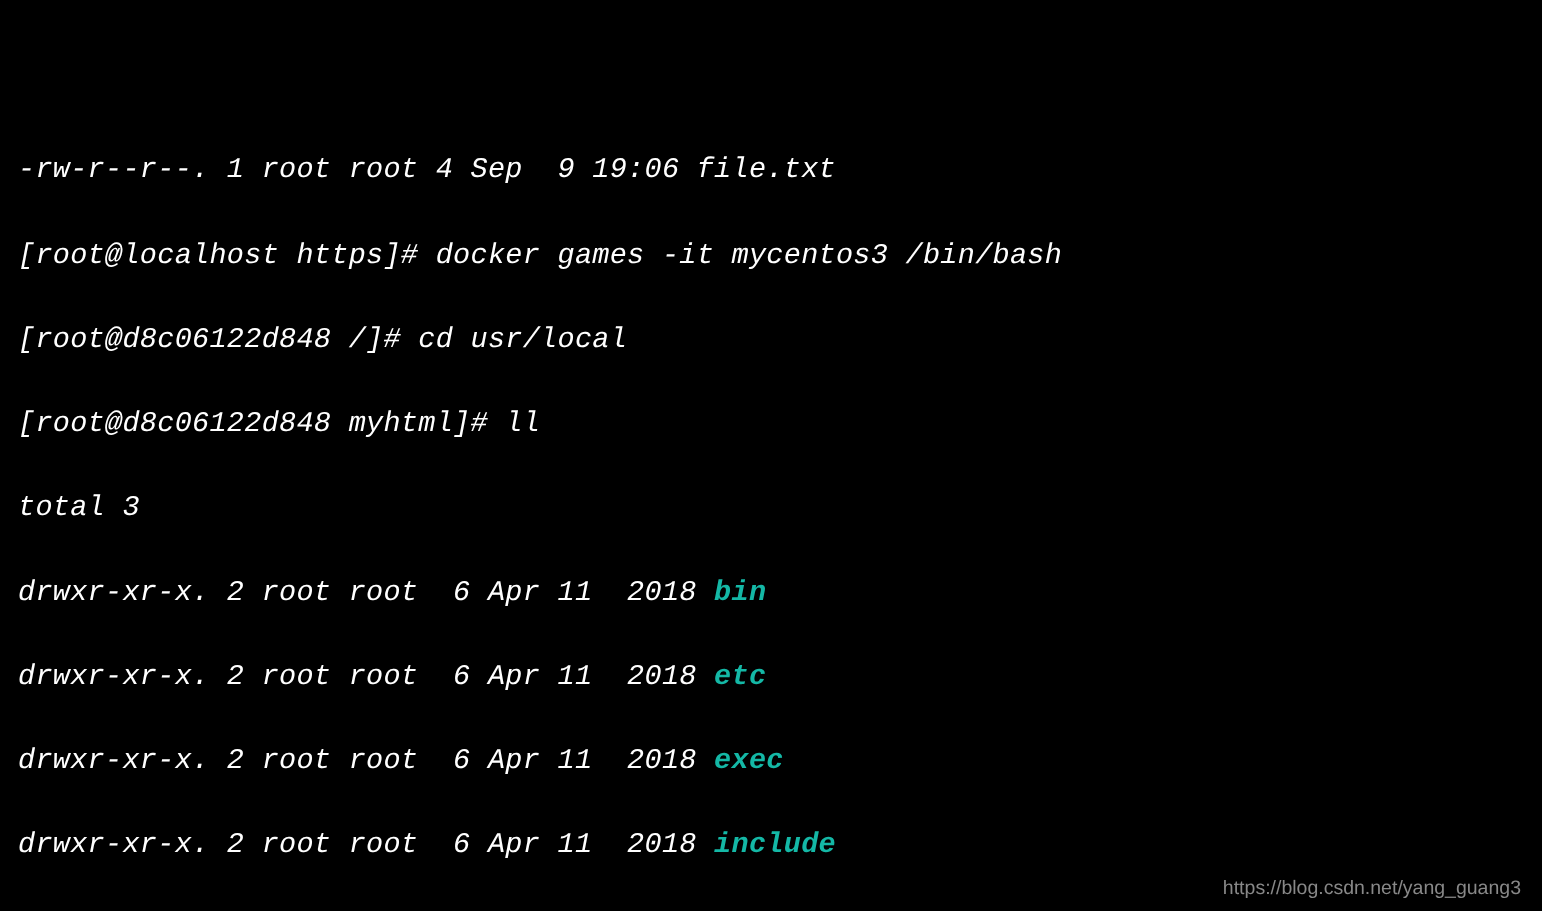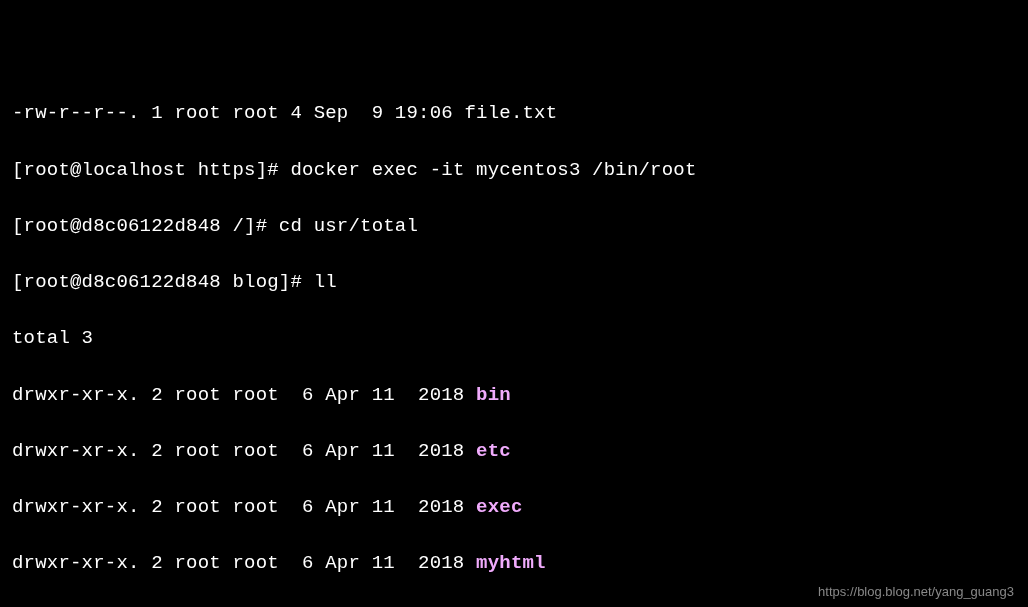--- a/index.html
+++ b/index.html
@@ -16,23 +16,24 @@
       padding: 2px 12px;
       width: 1028px;
       height: 607px;
       overflow: hidden;
       position: relative;
       white-space: pre;
       letter-spacing: 0.2px;
     }
     .line {
       display: block;
+      font-style: italic;
     }
     .dir {
-      color: #f0abfc;
+      color: #14b8a6;
       font-weight: bold;
     }
     .watermark {
       position: absolute;
       bottom: 6px;
       right: 14px;
       color: #888888;
       font-size: 13px;
       font-family: Arial, sans-serif;
       letter-spacing: 0;
@@ -40,37 +41,37 @@
     .cutoff {
       margin-top: -15px;
     }
   </style>
 </head>
 <body>
 
 
 
 <div class="line cutoff"><span>-rw-r--r--. 1 root root 4 Sep  9 19:06 file.txt</span></div>
-<div class="line"><span>[root@localhost https]# </span><span>docker exec -it mycentos3 /bin/root</span></div>
-<div class="line"><span>[root@d8c06122d848 /]# </span><span>cd usr/total</span></div>
-<div class="line"><span>[root@d8c06122d848 blog]# </span><span>ll</span></div>
+<div class="line"><span>[root@localhost https]# </span><span>docker games -it mycentos3 /bin/bash</span></div>
+<div class="line"><span>[root@d8c06122d848 /]# </span><span>cd usr/local</span></div>
+<div class="line"><span>[root@d8c06122d848 myhtml]# </span><span>ll</span></div>
 <div class="line"><span>total 3</span></div>
 <div class="line"><span>drwxr-xr-x. 2 root root  6 Apr 11  2018 </span><span class="dir">bin</span></div>
 <div class="line"><span>drwxr-xr-x. 2 root root  6 Apr 11  2018 </span><span class="dir">etc</span></div>
 <div class="line"><span>drwxr-xr-x. 2 root root  6 Apr 11  2018 </span><span class="dir">exec</span></div>
-<div class="line"><span>drwxr-xr-x. 2 root root  6 Apr 11  2018 </span><span class="dir">myhtml</span></div>
+<div class="line"><span>drwxr-xr-x. 2 root root  6 Apr 11  2018 </span><span class="dir">include</span></div>
 <div class="line"></div>
 
 
 
 
 
 
 
 
 
 
 
 
-<div class="watermark">https://blog.blog.net/yang_guang3</div>
+<div class="watermark">https://blog.csdn.net/yang_guang3</div>
 
 
 
 
 </body></html>

